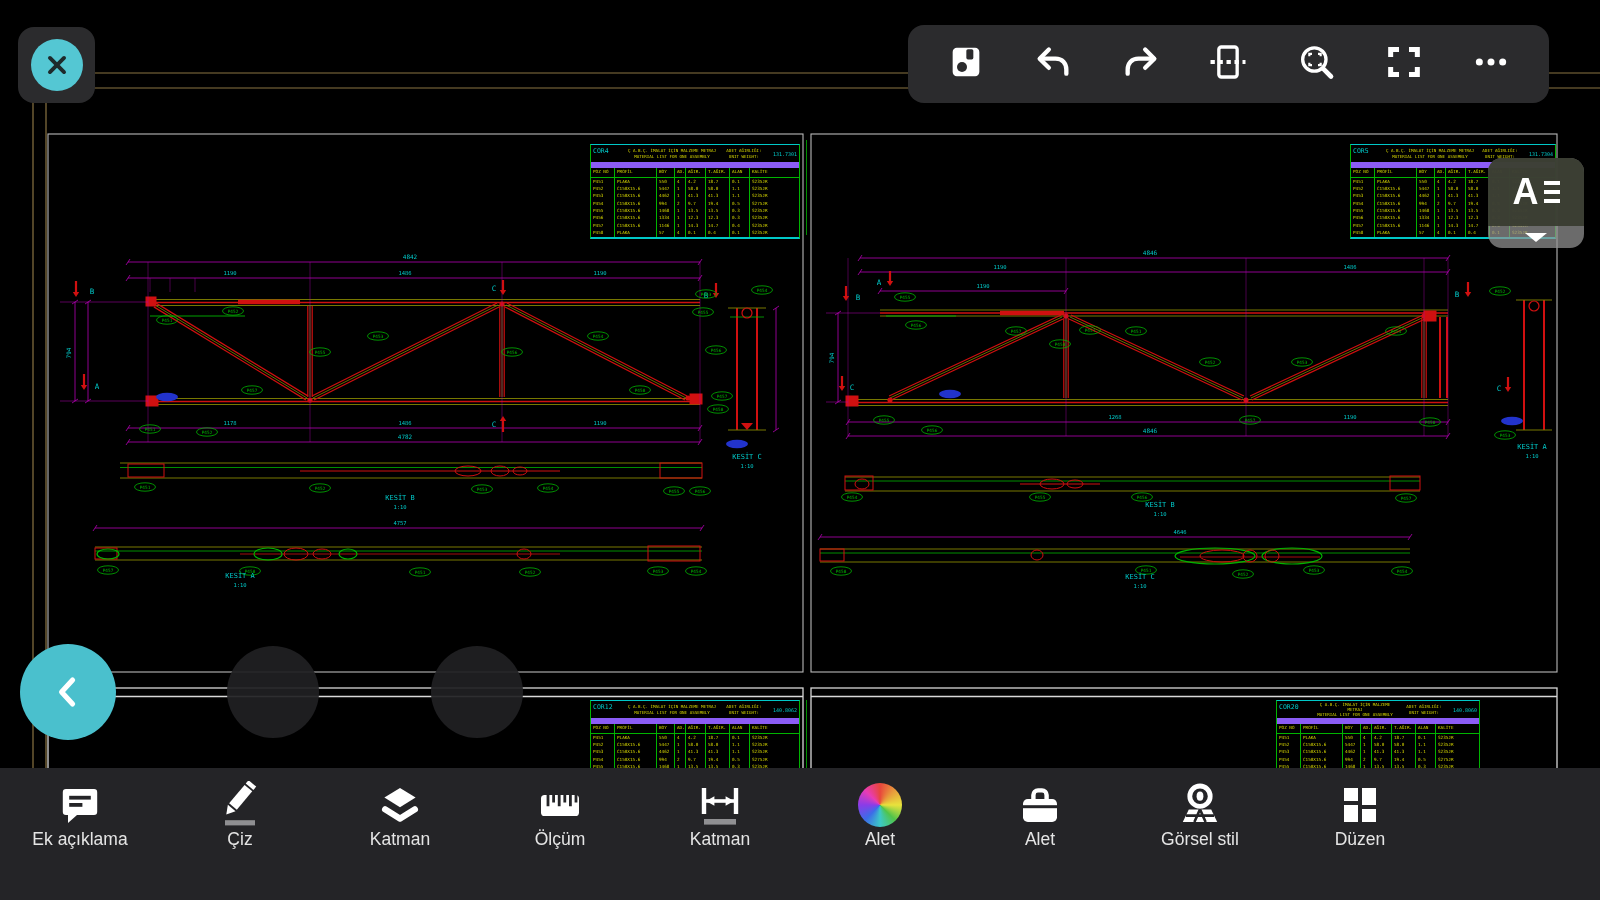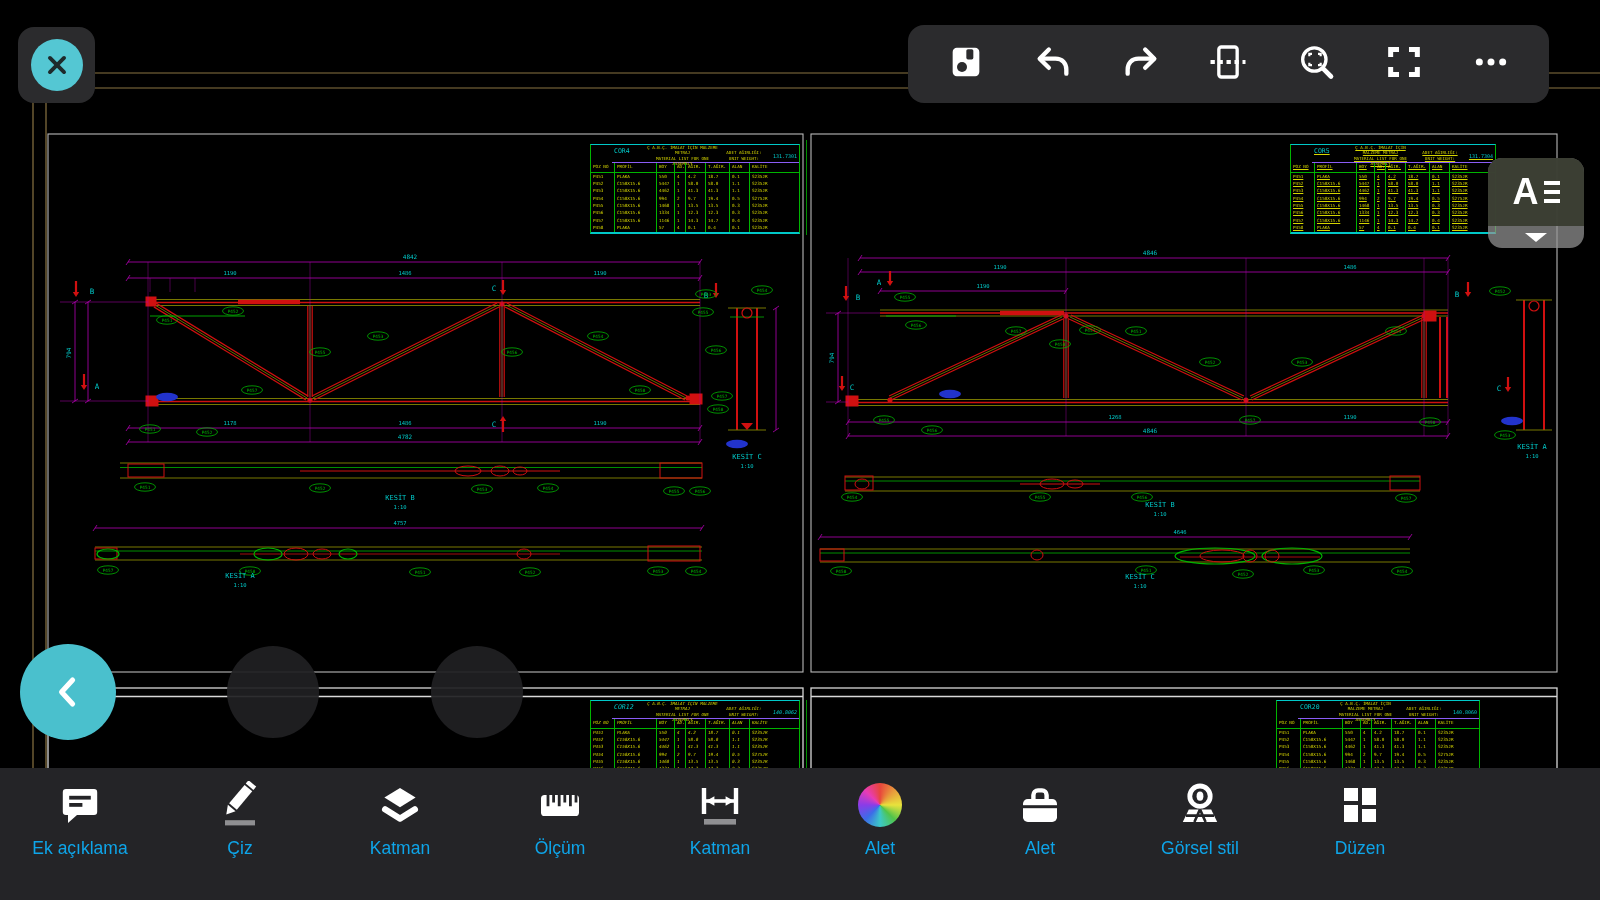--- a/index.html
+++ b/index.html
@@ -2,21 +2,21 @@
 <html><head>
 <meta charset="utf-8">
 <style>
   html,body{margin:0;padding:0;background:#000;}
   #stage{position:relative;width:1600px;height:900px;background:#000;overflow:hidden;font-family:"Liberation Sans",sans-serif;}
   #canvas{position:absolute;left:0;top:0;width:1600px;height:768px;background:#000;overflow:hidden;}
   #cad{position:absolute;left:0;top:0;}
   
   .bom{position:absolute;border:1px solid #00b400;border-top-color:#00c8c8;border-bottom:2px solid #00c8c8;
        font-family:"DejaVu Sans Mono",monospace;color:#d6d600;background:rgba(0,0,0,0.4);box-sizing:border-box;}
-  .bh{display:grid;grid-template-columns:34px 1fr 50px 30px;height:17px;border-bottom:1px solid #8b5cf6;margin-left:21px;}
+  .bh{display:grid;grid-template-columns:34px 1fr 50px 30px;height:17px;border-bottom:6px solid #8b5cf6;}
   .bn{color:#00c8c8;font-size:6.5px;padding:2px 0 0 2px;}
   .bt,.bw{font-size:4.2px;line-height:1.25;display:flex;flex-direction:column;justify-content:center;text-align:center;}
   .bv{color:#00c8c8;font-size:5px;align-self:center;text-align:right;padding-right:2px;}
   .br{display:grid;grid-template-columns:24px 42px 18px 11px 20px 24px 20px 1fr;font-size:4.3px;height:7.4px;line-height:7.4px;}
   .br span{border-right:1px solid #00b400;padding-left:2px;overflow:hidden;white-space:nowrap;}
   .br span:last-child{border-right:none;}
   .bch{height:8.5px;line-height:8.5px;border-bottom:1px solid #00b400;}
   
   .pill{position:absolute;background:#2b2b2d;border-radius:16px;}
   #close-btn{left:18px;top:27px;width:77px;height:76px;display:flex;align-items:center;justify-content:center;}
@@ -38,21 +38,21 @@
   
   .fab{position:absolute;border-radius:50%;display:flex;align-items:center;justify-content:center;}
   #back-btn{left:20px;top:644px;width:96px;height:96px;background:#4ac0cd;}
   #measure-btn{left:227px;top:646px;width:92px;height:92px;background:rgba(32,32,34,0.93);}
   #line-btn{left:431px;top:646px;width:92px;height:92px;background:rgba(32,32,34,0.93);}
   
   #bottom-bar{position:absolute;left:0;top:768px;width:1600px;height:132px;background:#242427;display:flex;}
   .bitem{width:160px;display:flex;flex-direction:column;align-items:center;padding-top:13px;box-sizing:border-box;cursor:pointer;}
   .bicon{width:48px;height:48px;display:flex;align-items:center;justify-content:center;}
   .bicon svg{width:48px;height:48px;}
-  .blabel{margin-top:9px;font-size:17.5px;color:#0ea5e9;white-space:nowrap;}
+  .blabel{font-size:17.5px;color:#e5e5e5;white-space:nowrap;}
   .colorwheel{width:44px;height:44px;border-radius:50%;
       background:conic-gradient(#e8453c,#e89c3c,#e8e23c,#51c44a,#3cc8c8,#3c6ce8,#8a3ce8,#e83cb4,#e8453c);}
 </style>
 </head>
 <body>
 
 <div id="stage">
 
   <div id="canvas">
     <svg id="cad" width="1600" height="768">
@@ -510,21 +510,21 @@
             <span>P458</span>
             <span>PLAKA</span>
             <span>57</span>
             <span>4</span>
             <span>0.1</span>
             <span>0.4</span>
             <span>0.1</span>
             <span>S235JR</span>
           </div>
         </div>
-        <div class="bom" style="left: 1290px; top: 144px; width: 206px; text-decoration: underline;">
+        <div class="bom" style="left: 1350px; top: 144px; width: 206px;">
           <div class="bh">
             <span class="bn">COR5</span>
             <span class="bt">
               <span>Ç A.B.Ç. İMALAT İÇİN MALZEME METRAJ</span>
               <span>MATERIAL LIST FOR ONE ASSEMBLY</span>
             </span>
             <span class="bw">
               <span>ADET AĞIRLIĞI:</span>
               <span>UNIT WEIGHT:</span>
             </span>
@@ -614,21 +614,21 @@
             <span>P458</span>
             <span>PLAKA</span>
             <span>57</span>
             <span>4</span>
             <span>0.1</span>
             <span>0.4</span>
             <span>0.1</span>
             <span>S235JR</span>
           </div>
         </div>
-        <div class="bom" style="left: 590px; top: 700px; width: 210px; font-style: italic;">
+        <div class="bom" style="left: 590px; top: 700px; width: 210px;">
           <div class="bh">
             <span class="bn">COR12</span>
             <span class="bt">
               <span>Ç A.B.Ç. İMALAT İÇİN MALZEME METRAJ</span>
               <span>MATERIAL LIST FOR ONE ASSEMBLY</span>
             </span>
             <span class="bw">
               <span>ADET AĞIRLIĞI:</span>
               <span>UNIT WEIGHT:</span>
             </span>

